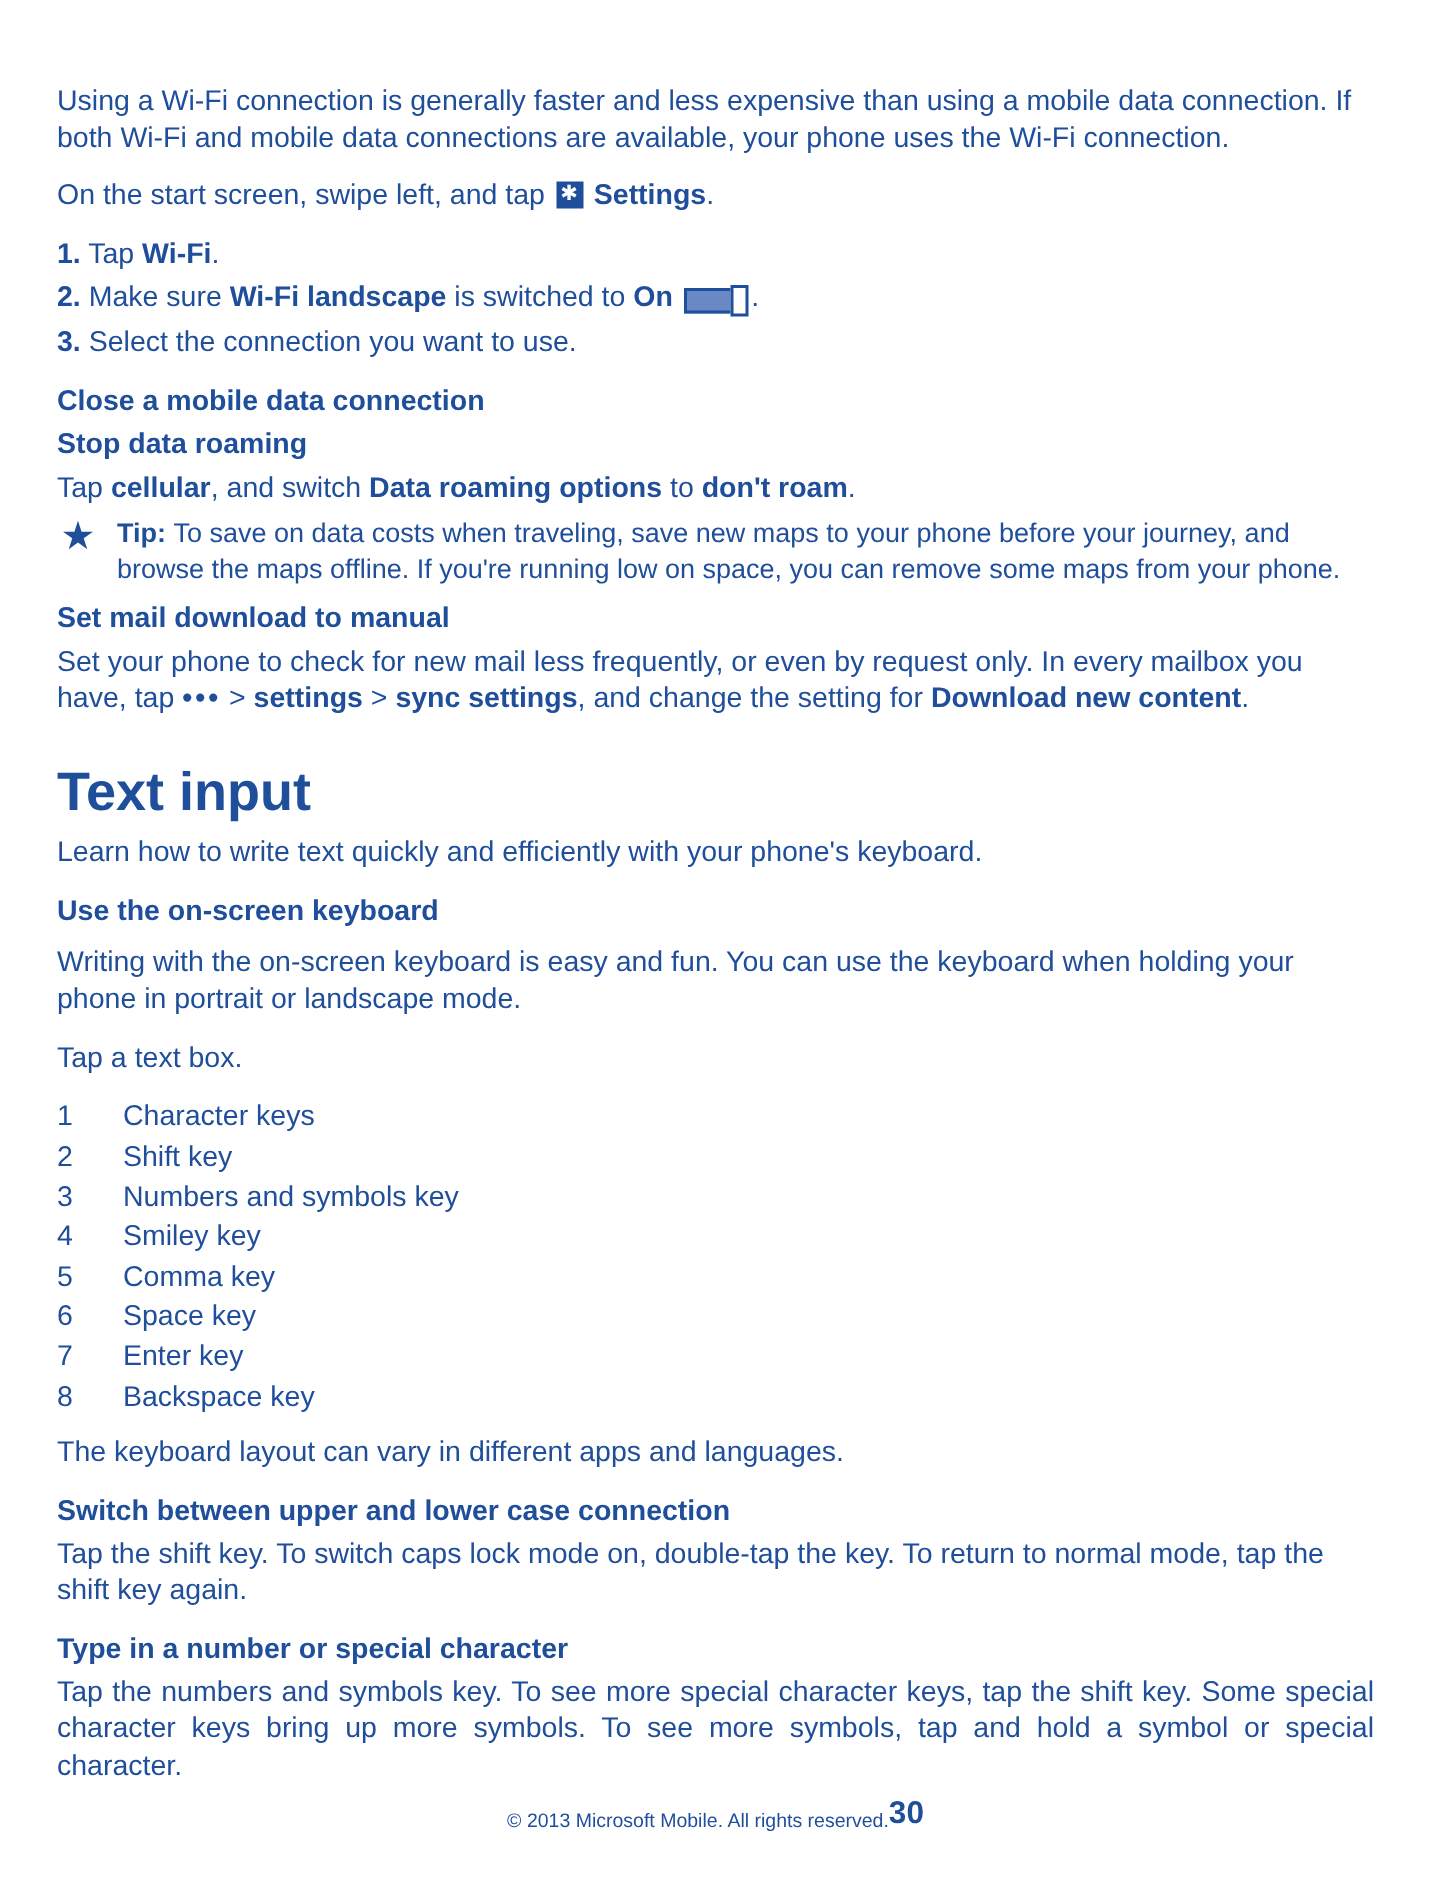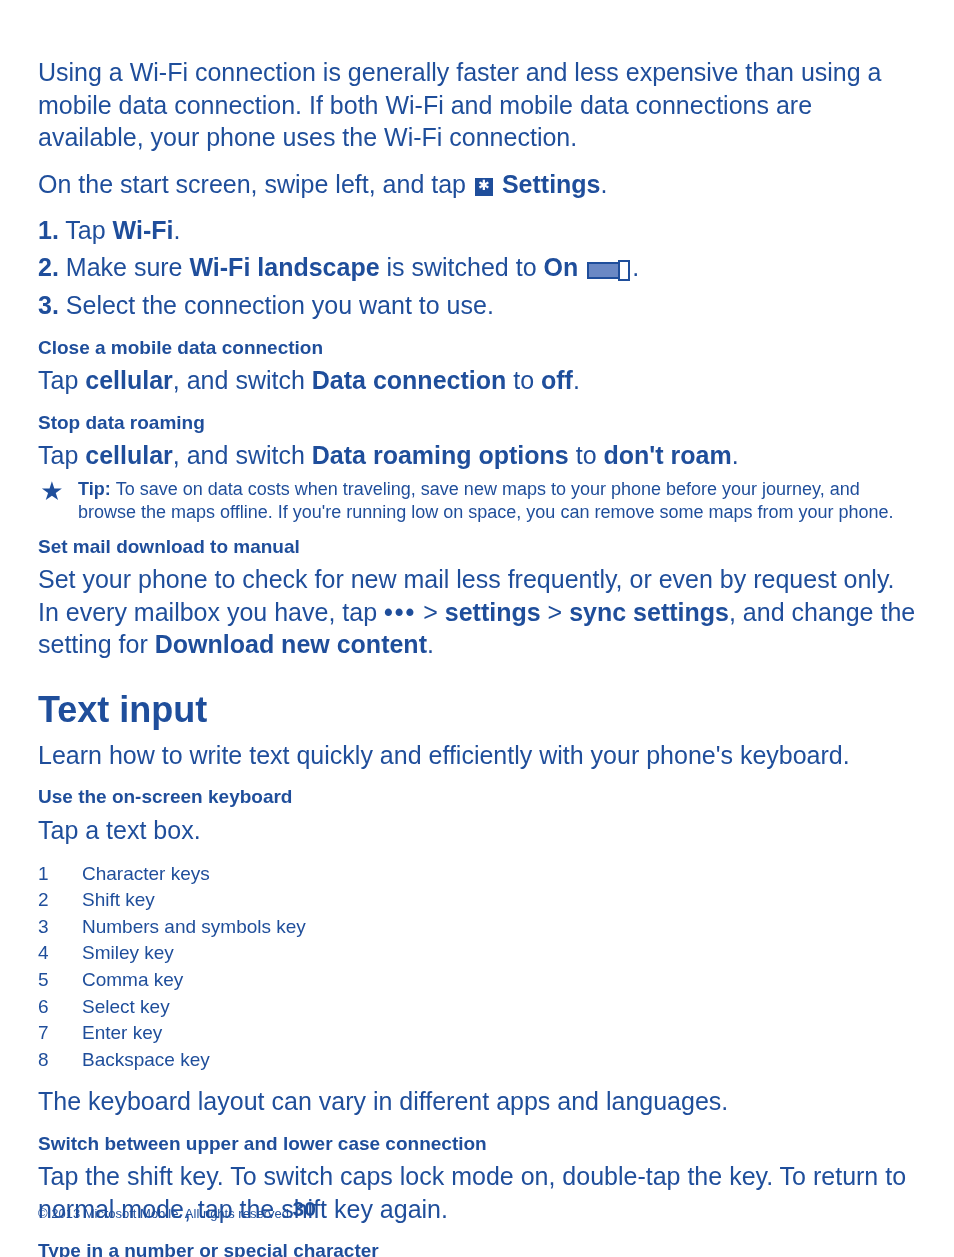--- a/index.html
+++ b/index.html
@@ -11,21 +11,21 @@
   }
   .page {
     width: 954px;
     height: 1257px;
     box-sizing: border-box;
     padding: 56px 38px 30px 38px;
     position: relative;
   }
   p {
     margin: 0 0 4px 0;
-    font-size: 25px;
+    font-size: 19px;
     line-height: 1.3;
   }
   .block { margin-bottom: 14px; }
   .bold { font-weight: 700; }
   .heading-sub {
     font-weight: 700;
     font-size: 19px;
     margin-top: 1px;
   }
   .heading-section {
@@ -86,21 +86,21 @@
   .dots-icon { letter-spacing: 2px; font-weight: 700; }
   .key-list { margin-top: 6px; margin-bottom: 12px; }
   .key-row { display: flex; font-size: 19px; line-height: 1.4; }
   .key-num { width: 44px; }
   .footer {
     position: absolute;
     bottom: 36px;
     left: 38px;
     right: 38px;
     display: flex;
-    justify-content: flex-start;
+    justify-content: center;
     align-items: flex-end;
   }
   .footer-copy { font-size: 13px; }
   .footer-page { font-size: 21px; font-weight: 700; }
   .justify { text-align: justify; }
 </style>
 </head>
 <body>
 
 <div class="page">
@@ -120,23 +120,20 @@
     <p>
       <span class="bold">2.</span><span> Make sure </span><span class="bold">Wi-Fi landscape</span><span> is switched to </span><span class="bold">On</span>
       <span class="toggle-icon"><span class="track"></span><span class="knob"></span></span><span>.</span>
     </p>
     <p class="block">
       <span class="bold">3.</span><span> Select the connection you want to use.</span>
     </p>
   </div>
 
   <p class="heading-sub">Close a mobile data connection</p>
-  <p class="block">
-    <span>Tap </span><span class="bold">cellular</span><span>, and switch </span><span class="bold">Data connection</span><span> to </span><span class="bold">off</span><span>.</span>
-  </p>
 
   <p class="heading-sub">Stop data roaming</p>
   <p>
     <span>Tap </span><span class="bold">cellular</span><span>, and switch </span><span class="bold">Data roaming options</span><span> to </span><span class="bold">don't roam</span><span>.</span>
   </p>
 
   <div class="tip-row">
     <div class="star-icon">★</div>
     <div class="tip-text">
       <span class="bold">Tip: </span><span>To save on data costs when traveling, save new maps to your phone before your journey, and browse the maps offline. If you're running low on space, you can remove some maps from your phone.</span>
@@ -145,20 +142,21 @@
 
   <p class="heading-sub">Set mail download to manual</p>
   <p class="block">
     <span>Set your phone to check for new mail less frequently, or even by request only. In every mailbox you have, tap </span><span class="dots-icon">•••</span><span> &gt; </span><span class="bold">settings</span><span> &gt; </span><span class="bold">sync settings</span><span>, and change the setting for </span><span class="bold">Download new content</span><span>.</span>
   </p>
 
   <div class="heading-section">Text input</div>
   <p class="block">Learn how to write text quickly and efficiently with your phone's keyboard.</p>
 
   <p class="heading-sub" style="">Use the on-screen keyboard</p>
+  <p class="block" style="margin-top:10px">Writing with the on-screen keyboard is easy and fun. You can use the keyboard when holding your phone in portrait or landscape mode.</p>
   <p class="block">Tap a text box.</p>
 
   <div class="key-list">
     <div class="key-row">
         <div class="key-num">1</div>
         <div>Character keys</div>
       </div>
     <div class="key-row">
         <div class="key-num">2</div>
         <div>Shift key</div>
@@ -170,37 +168,38 @@
     <div class="key-row">
         <div class="key-num">4</div>
         <div>Smiley key</div>
       </div>
     <div class="key-row">
         <div class="key-num">5</div>
         <div>Comma key</div>
       </div>
     <div class="key-row">
         <div class="key-num">6</div>
-        <div>Select key</div>
+        <div>Space key</div>
       </div>
     <div class="key-row">
         <div class="key-num">7</div>
         <div>Enter key</div>
       </div>
     <div class="key-row">
         <div class="key-num">8</div>
         <div>Backspace key</div>
       </div>
   </div>
 
   <p class="block">The keyboard layout can vary in different apps and languages.</p>
 
   <p class="heading-sub">Switch between upper and lower case connection</p>
   <p class="block">Tap the shift key. To switch caps lock mode on, double-tap the key. To return to normal mode, tap the shift key again.</p>
 
   <p class="heading-sub">Type in a number or special character</p>
+  <p class="block justify">Tap the numbers and symbols key. To see more special character keys, tap the shift key. Some special character keys bring up more symbols. To see more symbols, tap and hold a symbol or special character.</p>
 
   <div class="footer">
     <div class="footer-copy">© 2013 Microsoft Mobile. All rights reserved.</div>
     <div class="footer-page">30</div>
   </div>
 
 </div>
 
 </body></html>

